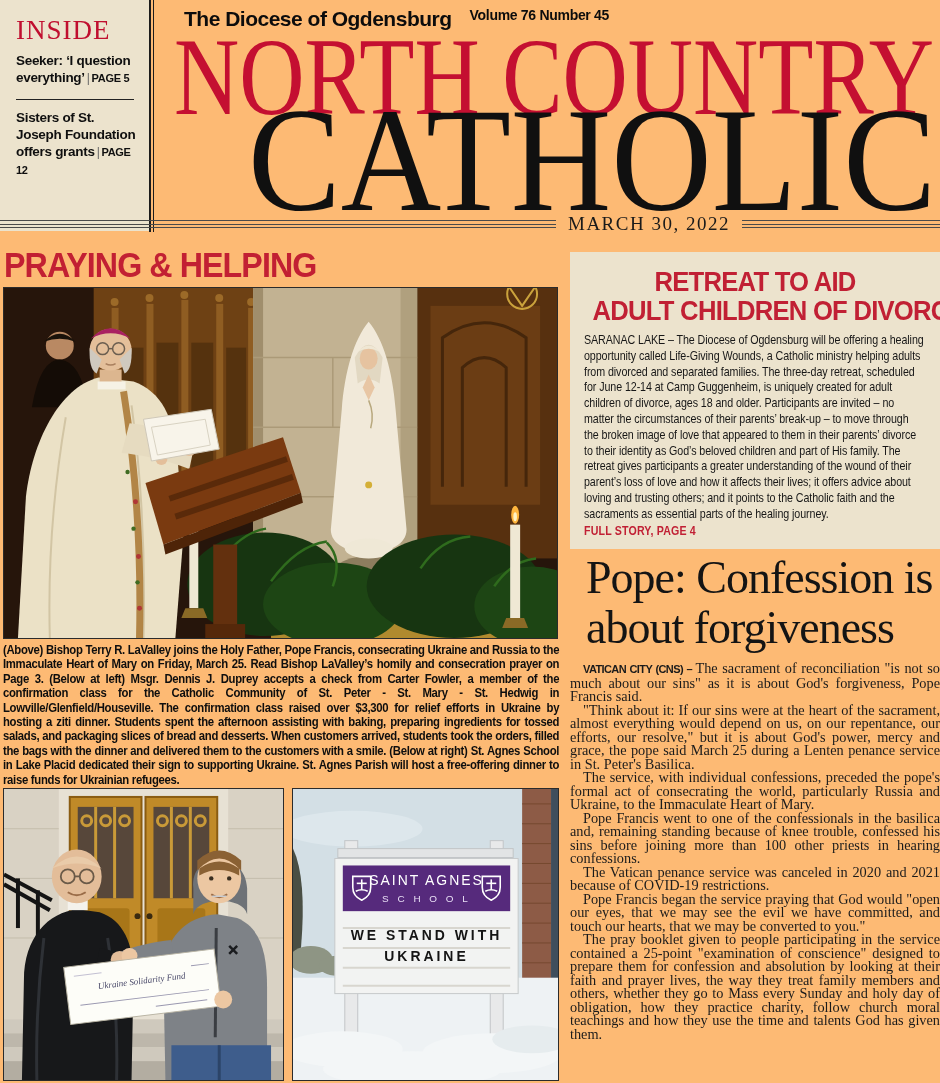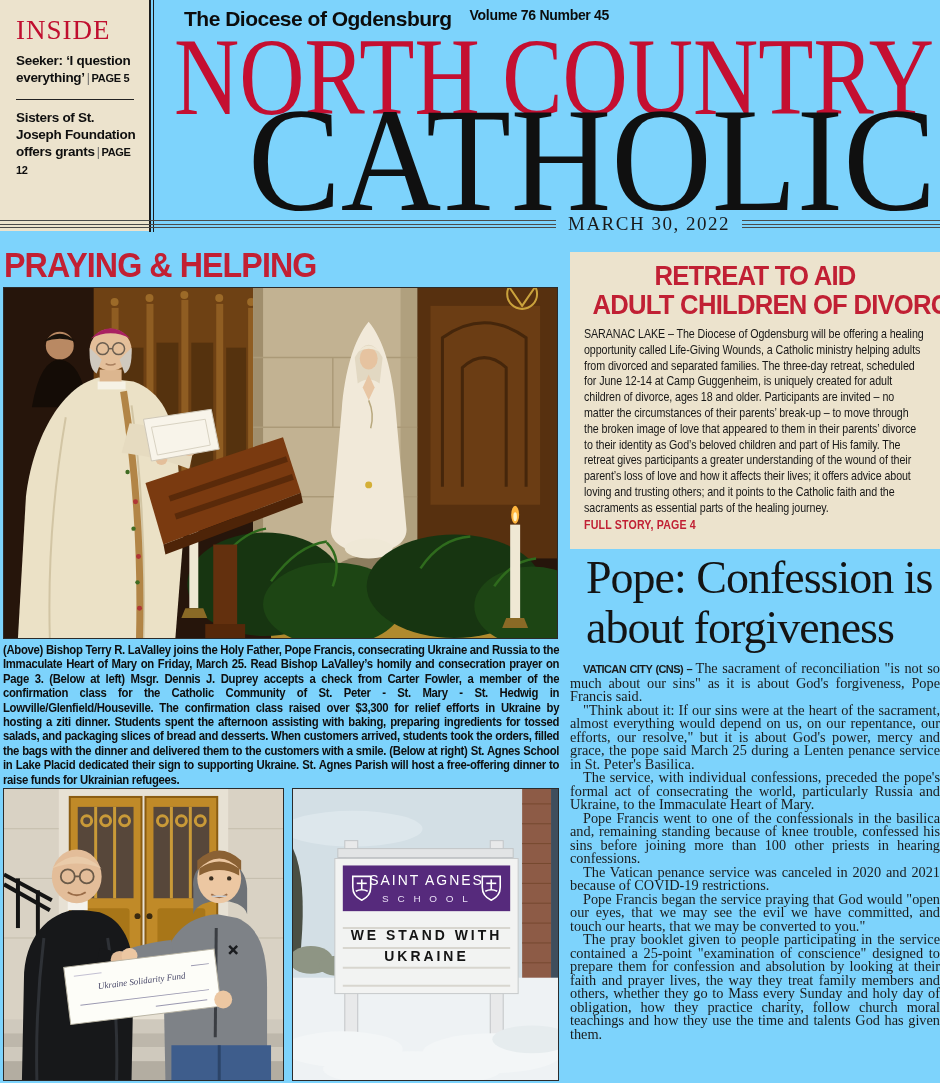--- a/index.html
+++ b/index.html
@@ -1,16 +1,16 @@
 <!DOCTYPE html>
 <html><head>
 <meta charset="utf-8">
 <style>
   html,body{margin:0;padding:0;background:#fff;}
-  .page{position:relative;width:940px;height:1083px;background:#7dd3fc;overflow:hidden;
+  .page{position:relative;width:940px;height:1083px;background:#fdba74;overflow:hidden;
         font-family:"Liberation Sans",sans-serif;color:#111;}
 
   
   .inside-box{position:absolute;left:0;top:0;width:149px;height:231px;background:#ece3cd;
               box-sizing:border-box;padding:18px 10px 0 16px;}
   .ib-title{font-family:"Liberation Serif",serif;color:#c00f2f;font-size:27px;line-height:25px;letter-spacing:1px;}
   .ib-title2{font-family:"Liberation Serif",serif;color:#c00f2f;font-size:23px;line-height:24px;letter-spacing:1px;word-spacing:7px;}
   .ib-item{font-weight:700;font-size:13.5px;line-height:17px;letter-spacing:-0.3px;color:#0f0f0f;margin-top:9px;}
   .ib-page{font-size:11px;}
   .ib-sep{color:#666;font-weight:400;font-size:12px;padding:0 2px;}
@@ -41,21 +41,21 @@
   .photo svg{display:block;width:100%;height:100%;}
   #photo-main{left:3px;top:287px;width:555px;height:352px;}
   #photo-check{left:3px;top:788px;width:281px;height:293px;}
   #photo-sign{left:292px;top:788px;width:267px;height:293px;}
 
   .caption{position:absolute;left:3px;top:643px;width:632px;transform:scaleX(0.88);transform-origin:0 0;
            font-weight:700;font-size:12.9px;line-height:14.4px;letter-spacing:-0.35px;color:#0e0e0e;text-align:justify;}
 
   
   .retreat-box{position:absolute;left:570px;top:252px;width:370px;height:297px;background:#ece3cd;
-               box-sizing:border-box;padding:10px 14px;}
+               box-sizing:border-box;padding:16px 14px;}
   .retreat-head{color:#c12034;text-align:center;font-weight:700;font-size:27px;line-height:29px;
                 letter-spacing:-0.8px;white-space:nowrap;transform:scaleX(0.95);transform-origin:50% 0;}
   .retreat-scaled{width:402px;transform:scaleX(0.85);transform-origin:0 0;margin-top:7px;}
   .retreat-body{font-size:12.6px;line-height:15.8px;letter-spacing:-0.1px;color:#171717;}
   .retreat-cta{color:#c12034;font-weight:700;font-size:12.5px;letter-spacing:0.2px;margin-top:1px;}
 
   .pope{position:absolute;left:570px;top:553px;width:370px;}
   .pope-head{font-family:"Liberation Serif",serif;font-weight:400;font-size:46px;line-height:50px;
              letter-spacing:-1px;color:#141414;white-space:nowrap;margin-left:16px;}
   .pope-body{margin-top:9px;font-family:"Liberation Serif",serif;font-size:14.3px;line-height:13.5px;

